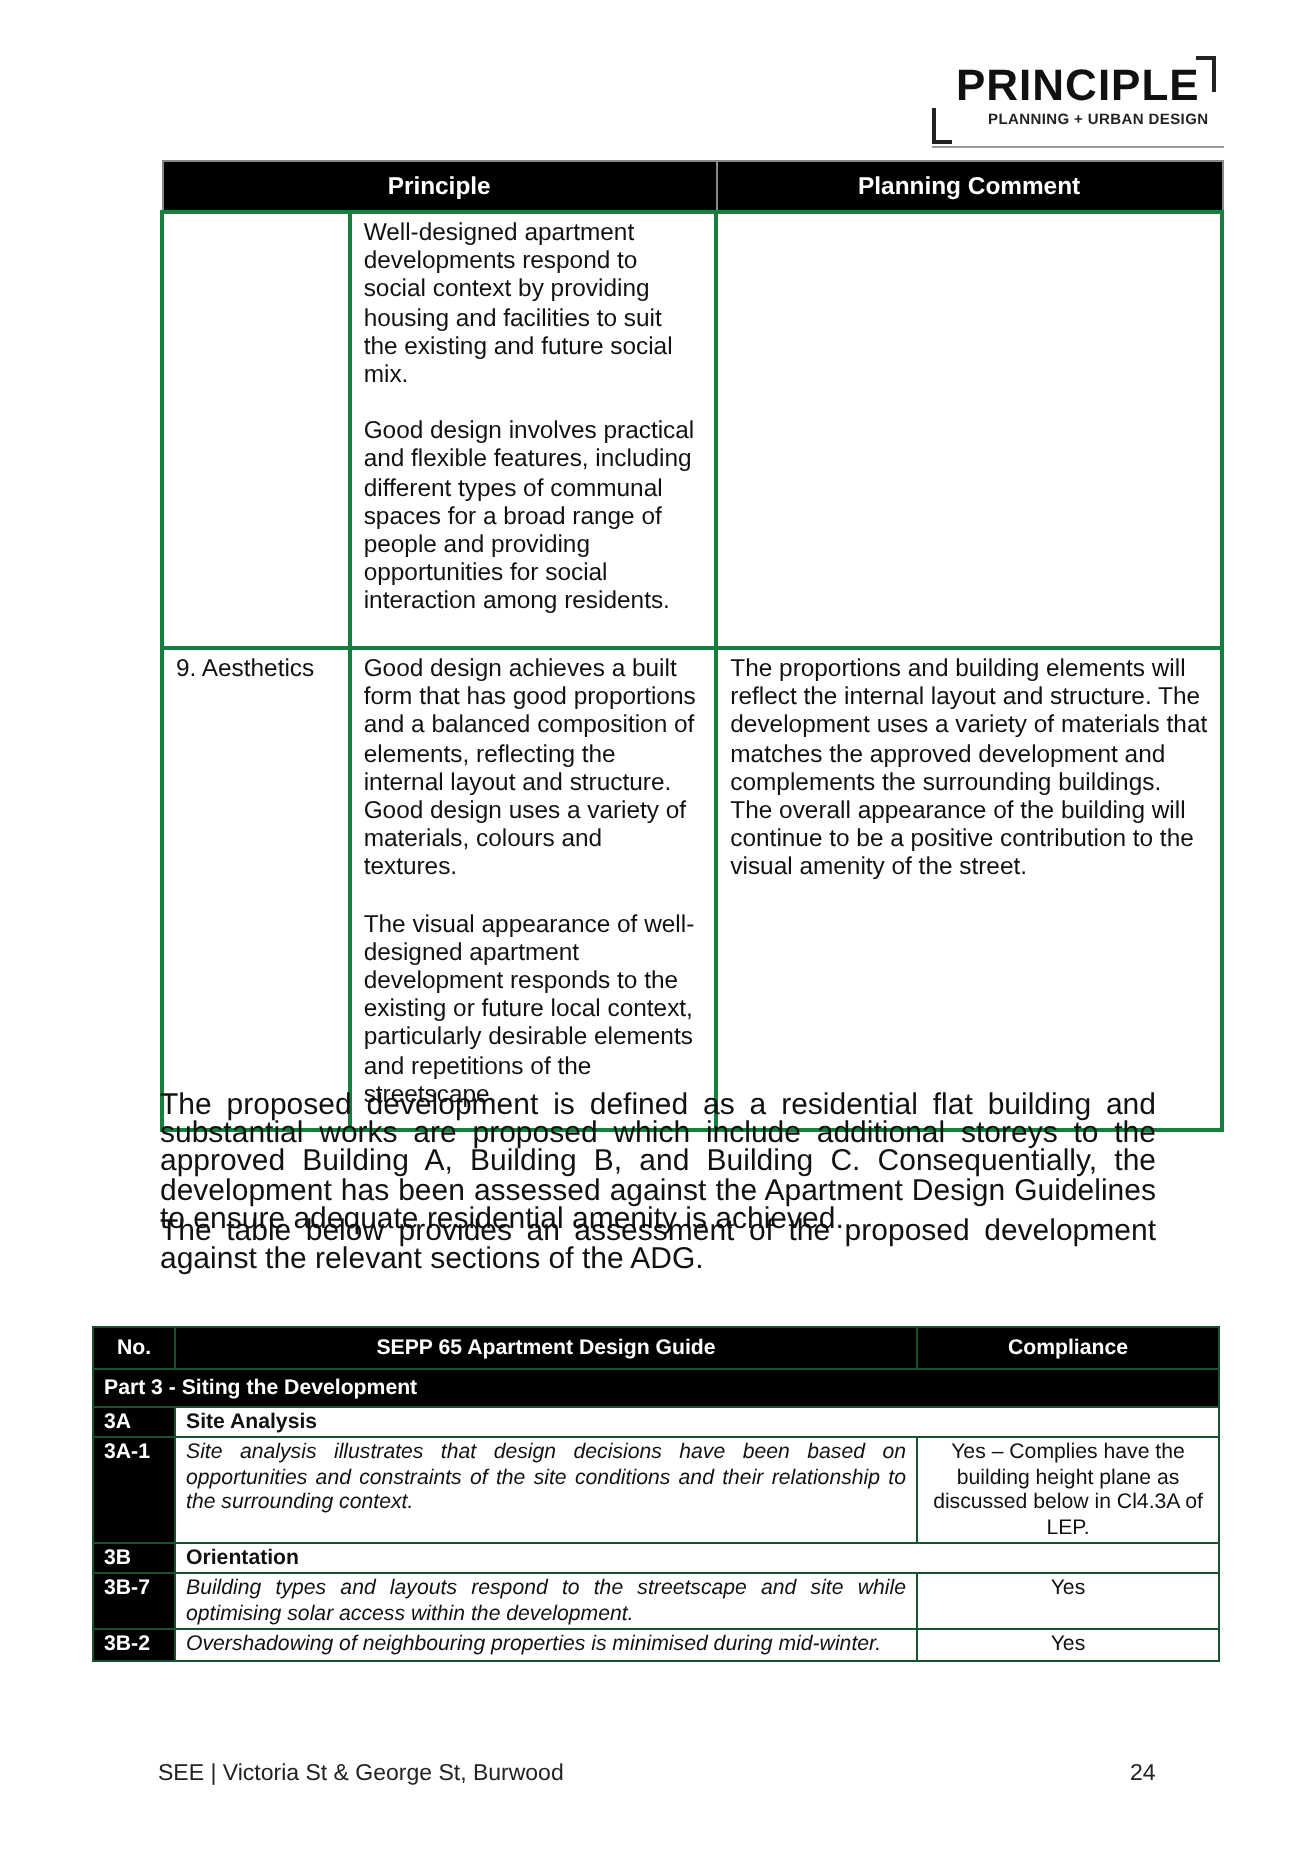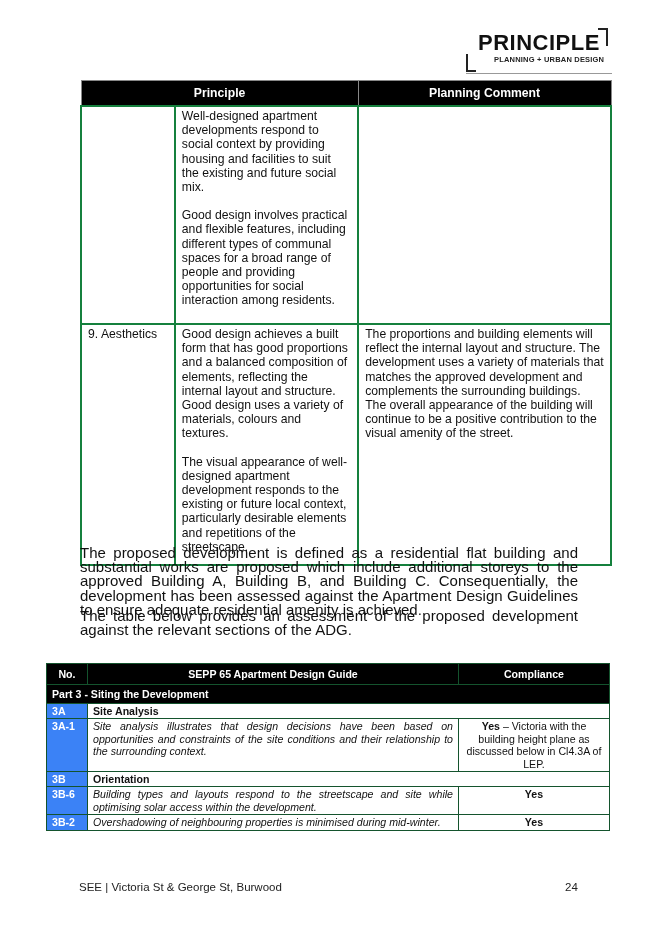--- a/index.html
+++ b/index.html
@@ -15,25 +15,25 @@
   table.principles th { background: #000; color: #fff; font-weight: bold; height: 24px; padding: 0 4px; text-align: center; border: 1px solid #888; }
   table.principles td { border: 2px solid #15803d; vertical-align: top; padding: 2px 6px 10px 6px; }
   .p-gap { height: 14px; }
 
   .para { position: absolute; left: 80px; width: 498px; font-size: 15px; line-height: 14.2px; text-align: justify; }
 
   table.adg { position: absolute; left: 46px; top: 663px; width: 564px; border-collapse: collapse; font-size: 10.6px; line-height: 12.4px; }
   table.adg td, table.adg th { border: 1px solid #14532d; padding: 1px 5px; }
   table.adg th { background: #000; color: #fff; font-weight: bold; height: 18px; text-align: center; }
   .adg-part td { background: #000; color: #fff; font-weight: bold; height: 16px; }
-  .adg-no { background: #3b82f6; color: #fff; font-weight: bold; width: 30px; vertical-align: top; }
+  .adg-no { background: #000000; color: #fff; font-weight: bold; width: 30px; vertical-align: top; }
   .adg-section { font-weight: bold; }
   .adg-text { font-style: italic; text-align: justify; vertical-align: top; }
   .adg-comp { text-align: center; vertical-align: top; width: 140px; }
-  .bold { font-weight: bold; margin-top: 16px; }
+  .bold { font-weight: normal; margin-top: 16px; }
 
   .footer-left { position: absolute; left: 79px; top: 881px; font-size: 11.5px; color: #222; }
   .footer-right { position: absolute; left: 565px; top: 881px; font-size: 11.5px; color: #222; }
 </style>
 </head>
 <body>
 
 <div class="logo">
   <div class="logo-bracket-tr"></div>
   <div class="logo-bracket-bl"></div>
@@ -91,28 +91,28 @@
     <tr class="adg-part">
       <td colspan="3">Part 3 - Siting the Development</td>
     </tr>
     <tr>
       <td class="adg-no">3A</td>
       <td colspan="2" class="adg-section">Site Analysis</td>
     </tr>
     <tr>
       <td class="adg-no">3A-1</td>
       <td class="adg-text">Site analysis illustrates that design decisions have been based on opportunities and constraints of the site conditions and their relationship to the surrounding context.</td>
-      <td class="adg-comp"><span class="bold">Yes</span><span> – Victoria with the building height plane as discussed below in Cl4.3A of LEP.</span></td>
+      <td class="adg-comp"><span class="bold">Yes</span><span> – Complies have the building height plane as discussed below in Cl4.3A of LEP.</span></td>
     </tr>
     <tr>
       <td class="adg-no">3B</td>
       <td colspan="2" class="adg-section">Orientation</td>
     </tr>
     <tr>
-      <td class="adg-no">3B-6</td>
+      <td class="adg-no">3B-7</td>
       <td class="adg-text">Building types and layouts respond to the streetscape and site while optimising solar access within the development.</td>
       <td class="adg-comp"><span class="bold">Yes</span></td>
     </tr>
     <tr>
       <td class="adg-no">3B-2</td>
       <td class="adg-text">Overshadowing of neighbouring properties is minimised during mid-winter.</td>
       <td class="adg-comp"><span class="bold">Yes</span></td>
     </tr>
   </tbody>
 </table>

